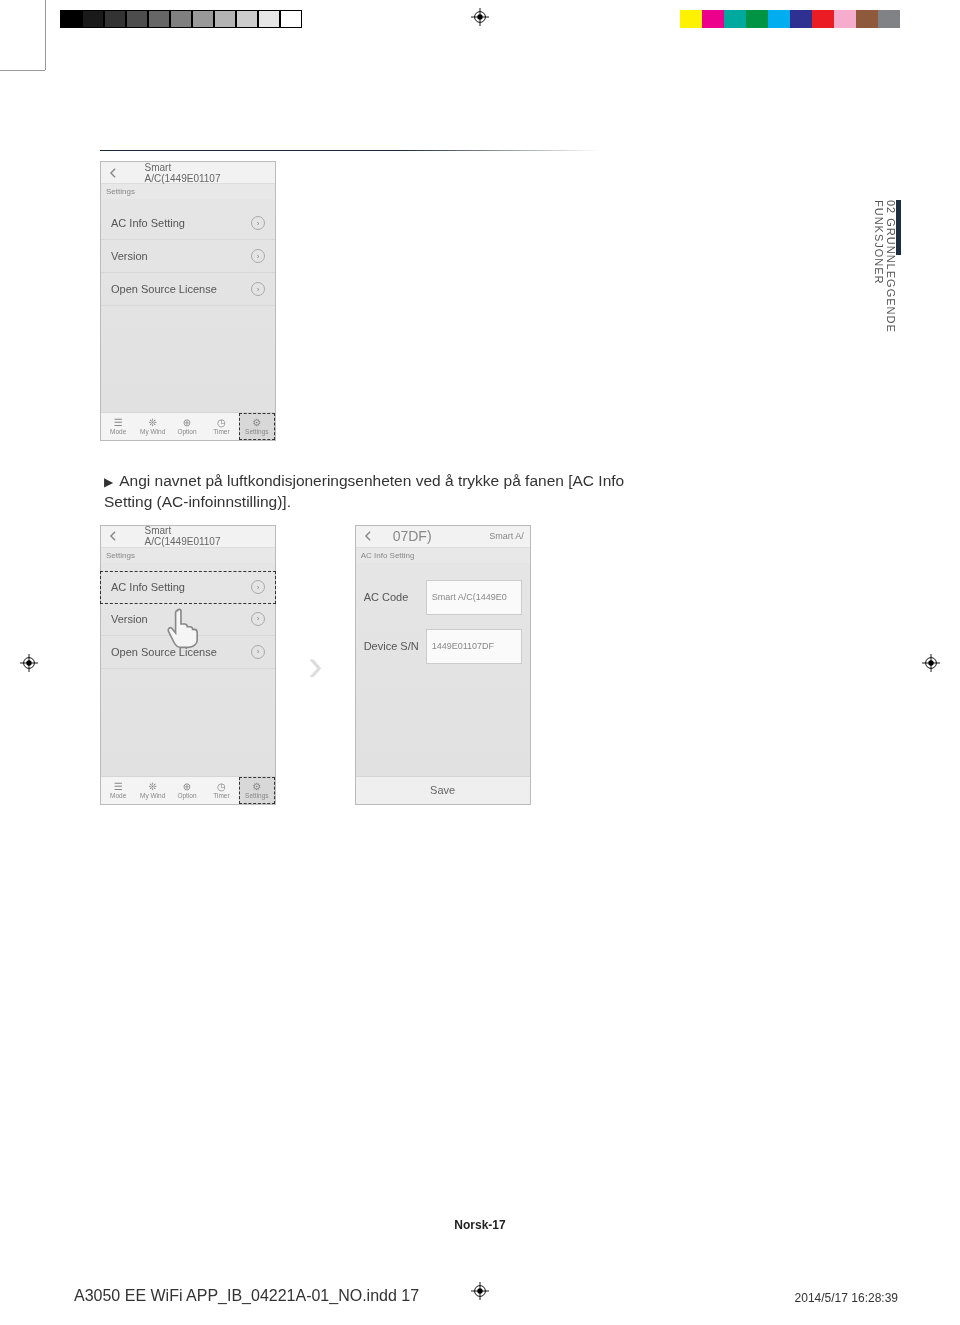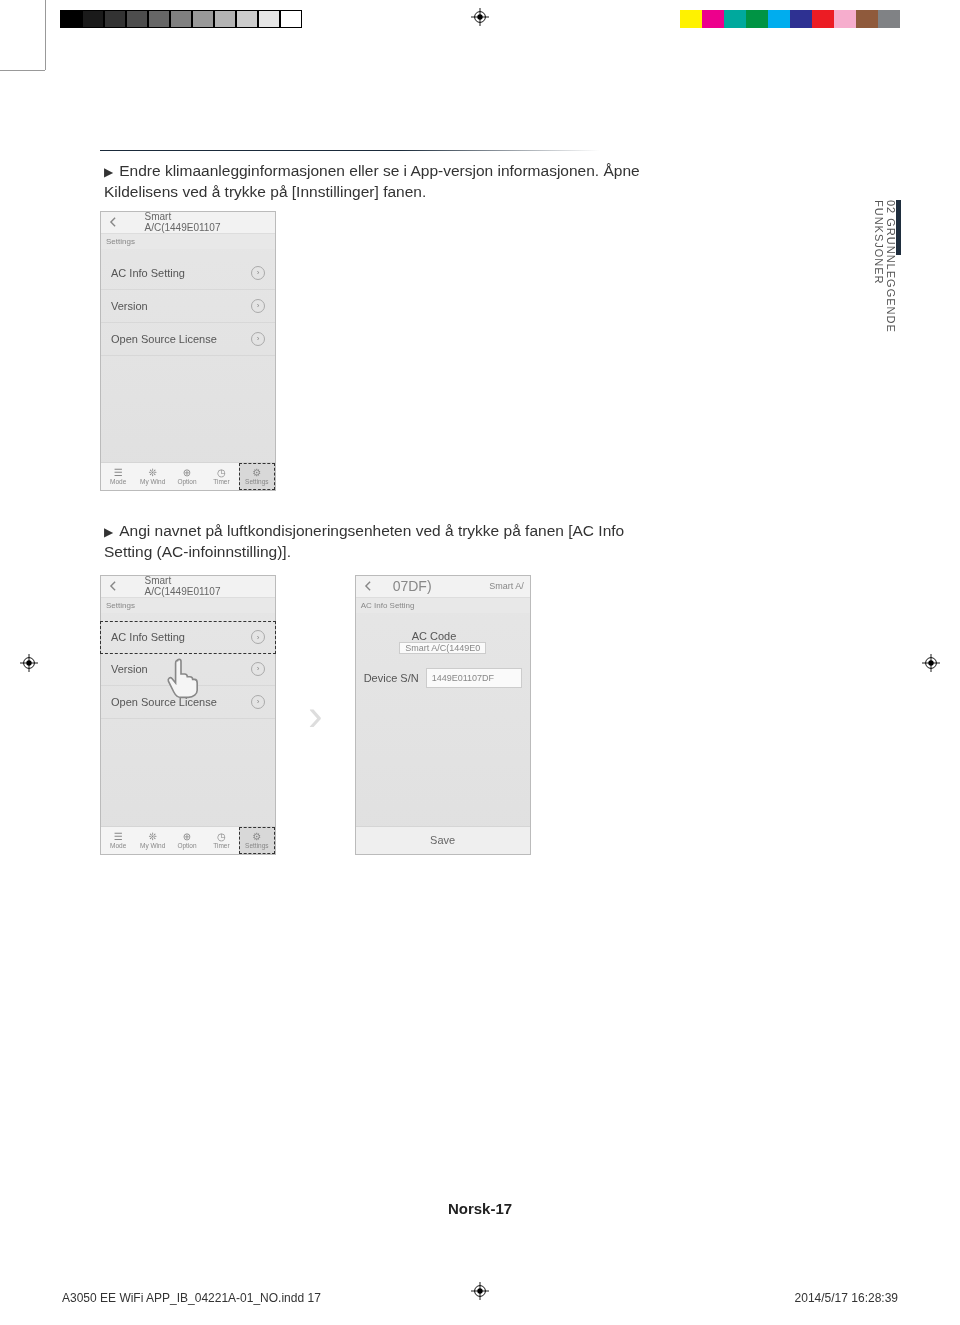--- a/index.html
+++ b/index.html
@@ -43,30 +43,30 @@
   .foot-item .ico { font-size: 10px; line-height: 1; }
   .foot-item.sel { border: 1px dashed #333; background: #d8d8d8; }
   
   .dashed-box { border: 1.5px dashed #333; margin: -1px; }
   .pointer { position: absolute; top: 80px; left: 62px; width: 36px; height: 40px; font-size: 34px; color: #888; }
   .big-chev { font-size: 44px; color: #ddd; }
   
   
   .ac-row { display: flex; align-items: center; padding: 7px 8px; font-size: 11px; color: #555; }
   .ac-label { width: 62px; }
-  .ac-input { flex: 1; height: 20px; border: 1px solid #ccc; background: #fafafa; font-size: 9px; color: #888; padding: 0 5px; display: flex; align-items: center; }
+  .ac-input { flex: 1; height: 35px; border: 1px solid #ccc; background: #fafafa; font-size: 9px; color: #888; padding: 0 5px; display: flex; align-items: center; }
   .save-btn { position: absolute; bottom: 0; left: 0; right: 0; height: 28px; background: #efefef; border-top: 1px solid #d5d5d5; display: flex; align-items: center; justify-content: center; font-size: 11px; color: #666; }
   
   
   .side-tab { position: absolute; right: 65px; top: 200px; width: 22px; height: 220px; }
   .side-tab-label { writing-mode: vertical-rl; font-size: 11px; letter-spacing: 1px; color: #555; }
   .side-tab-bar { position: absolute; right: -6px; top: 0; width: 5px; height: 55px; background: #1f2e3e; }
   
-  .page-num { position: absolute; bottom: 108px; left: 50%; transform: translateX(-50%); font-weight: bold; font-size: 15px; }
-  .indd { position: absolute; bottom: 20px; left: 62px; font-size: 12px; color: #333; }
+  .page-num { position: absolute; bottom: 93px; left: 50%; transform: translateX(-50%); font-weight: bold; font-size: 12px; }
+  .indd { position: absolute; bottom: 20px; left: 74px; font-size: 16px; color: #333; }
   .timestamp { position: absolute; bottom: 20px; right: 62px; font-size: 12px; color: #333; margin-top: 17px; }
   
   .phone-row-2 { display: flex; margin-top: 12px; align-items: center; gap: 32px; }
 </style>
 </head>
 <body>
 
 <div class="reg-bar-top">
   <div class="reg-gray" id="gray-sw">
       <div style="background: rgb(0, 0, 0);"></div>
@@ -129,23 +129,20 @@
 <div class="crop-tl-h"></div>
 <div class="crop-tl-v"></div>
 
 <div class="side-tab">
   <div class="side-tab-bar"></div>
   <div class="side-tab-label">02  GRUNNLEGGENDE FUNKSJONER</div>
 </div>
 
 <div class="content">
   <div class="heading-underline"></div>
-  <div class="bullet-row">
-    <span class="arrow">▶</span><span>Endre klimaanlegginformasjonen eller se i App-versjon informasjonen. Åpne Kildelisens ved å trykke på [Innstillinger] fanen.</span>
-  </div>
 
   <div class="phone" style="margin-top:8px;">
     <div class="phone-header">
       <span class="phone-back"><svg viewBox="0 0 20 20">
             <path d="M13 4 L7 10 L13 16" fill="none" stroke="#888" stroke-width="2"></path>
           </svg></span>
       <span class="phone-header-title">Smart A/C(1449E01107</span>
     </div>
     <div class="phone-tab">Settings</div>
     <div class="phone-row" style="margin-top:8px;">
@@ -243,21 +240,21 @@
 
     <div class="phone">
       <div class="phone-header">
         <span class="phone-back"><svg viewBox="0 0 20 20">
               <path d="M13 4 L7 10 L13 16" fill="none" stroke="#888" stroke-width="2"></path>
             </svg></span>
         <span style="font-size:14px;color:#888;margin-left:18px;">07DF)</span>
         <span style="font-size:9px;color:#888;position:absolute;right:6px;">Smart A/</span>
       </div>
       <div class="phone-tab">AC Info Setting</div>
-      <div class="ac-row" style="margin-top:10px;flex-direction:column;">
+      <div class="ac-row" style="margin-top:10px;">
         <span class="ac-label">AC Code</span>
         <span class="ac-input">
             <span>Smart A/C(1449E0</span>
           </span>
       </div>
       <div class="ac-row">
         <span class="ac-label">Device S/N</span>
         <span class="ac-input">
             <span>1449E01107DF</span>
           </span>

